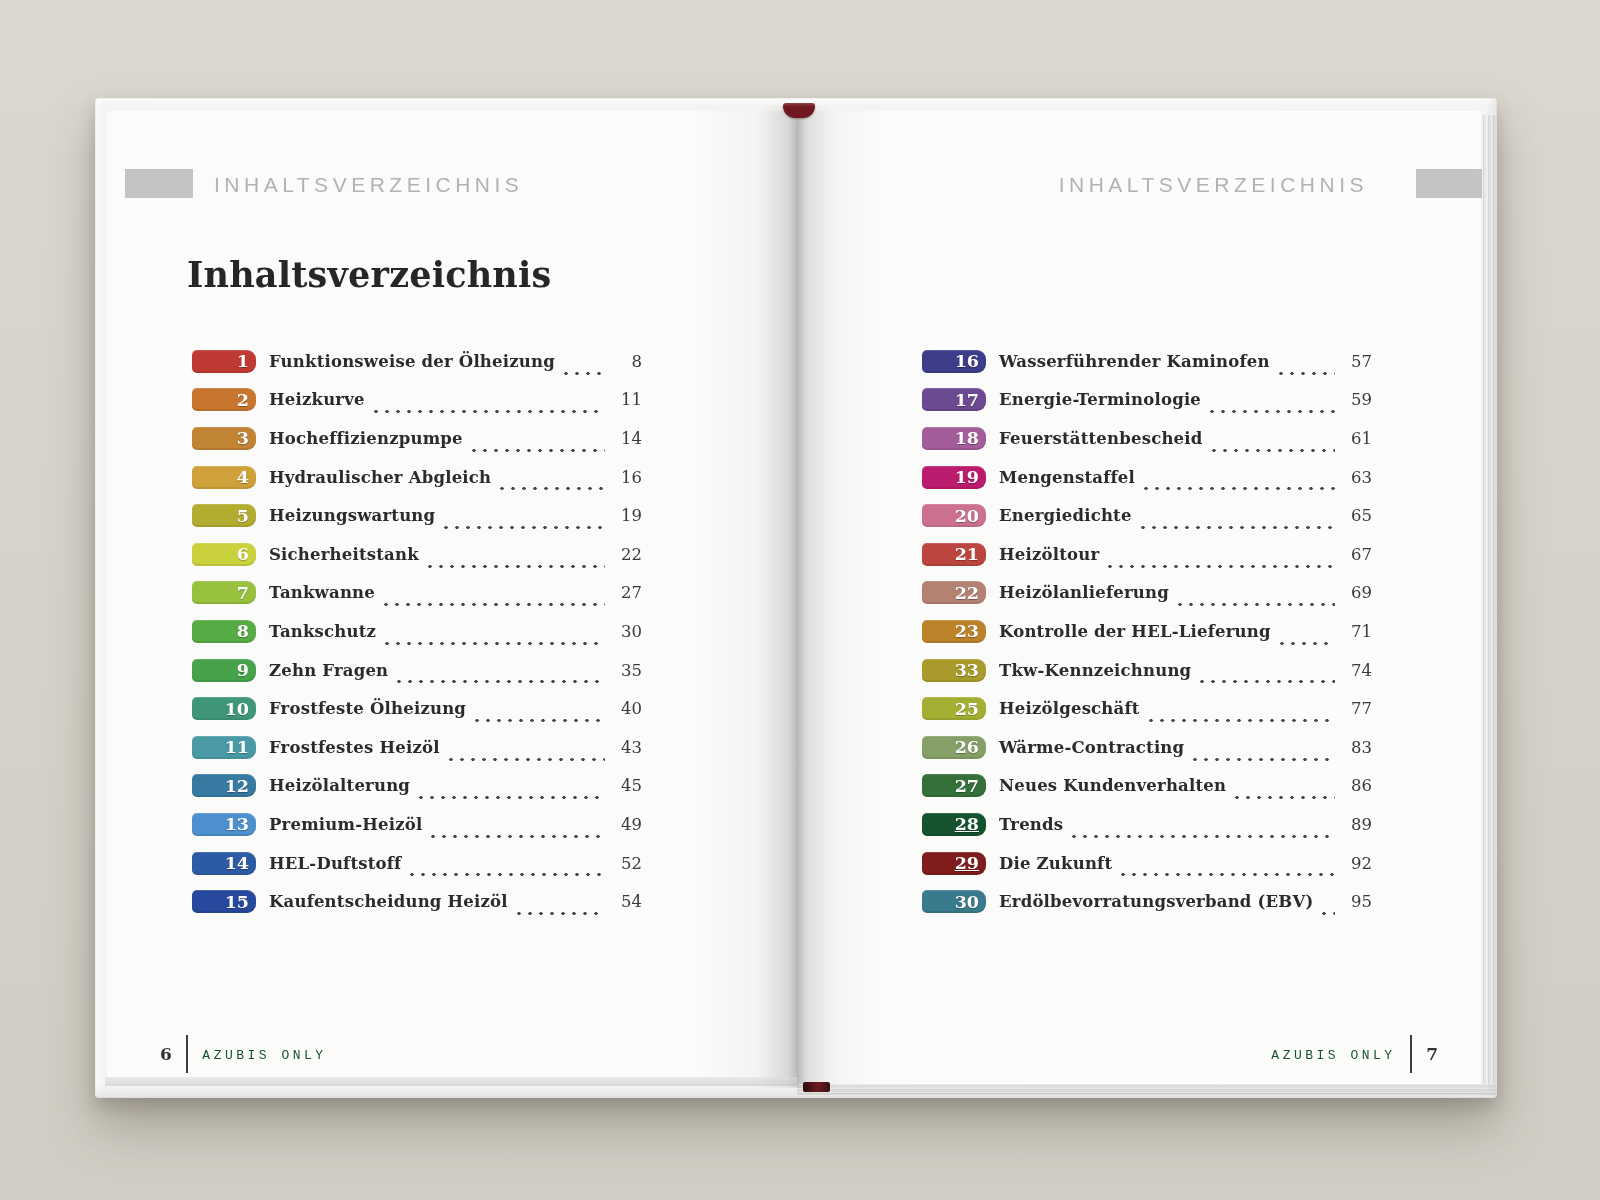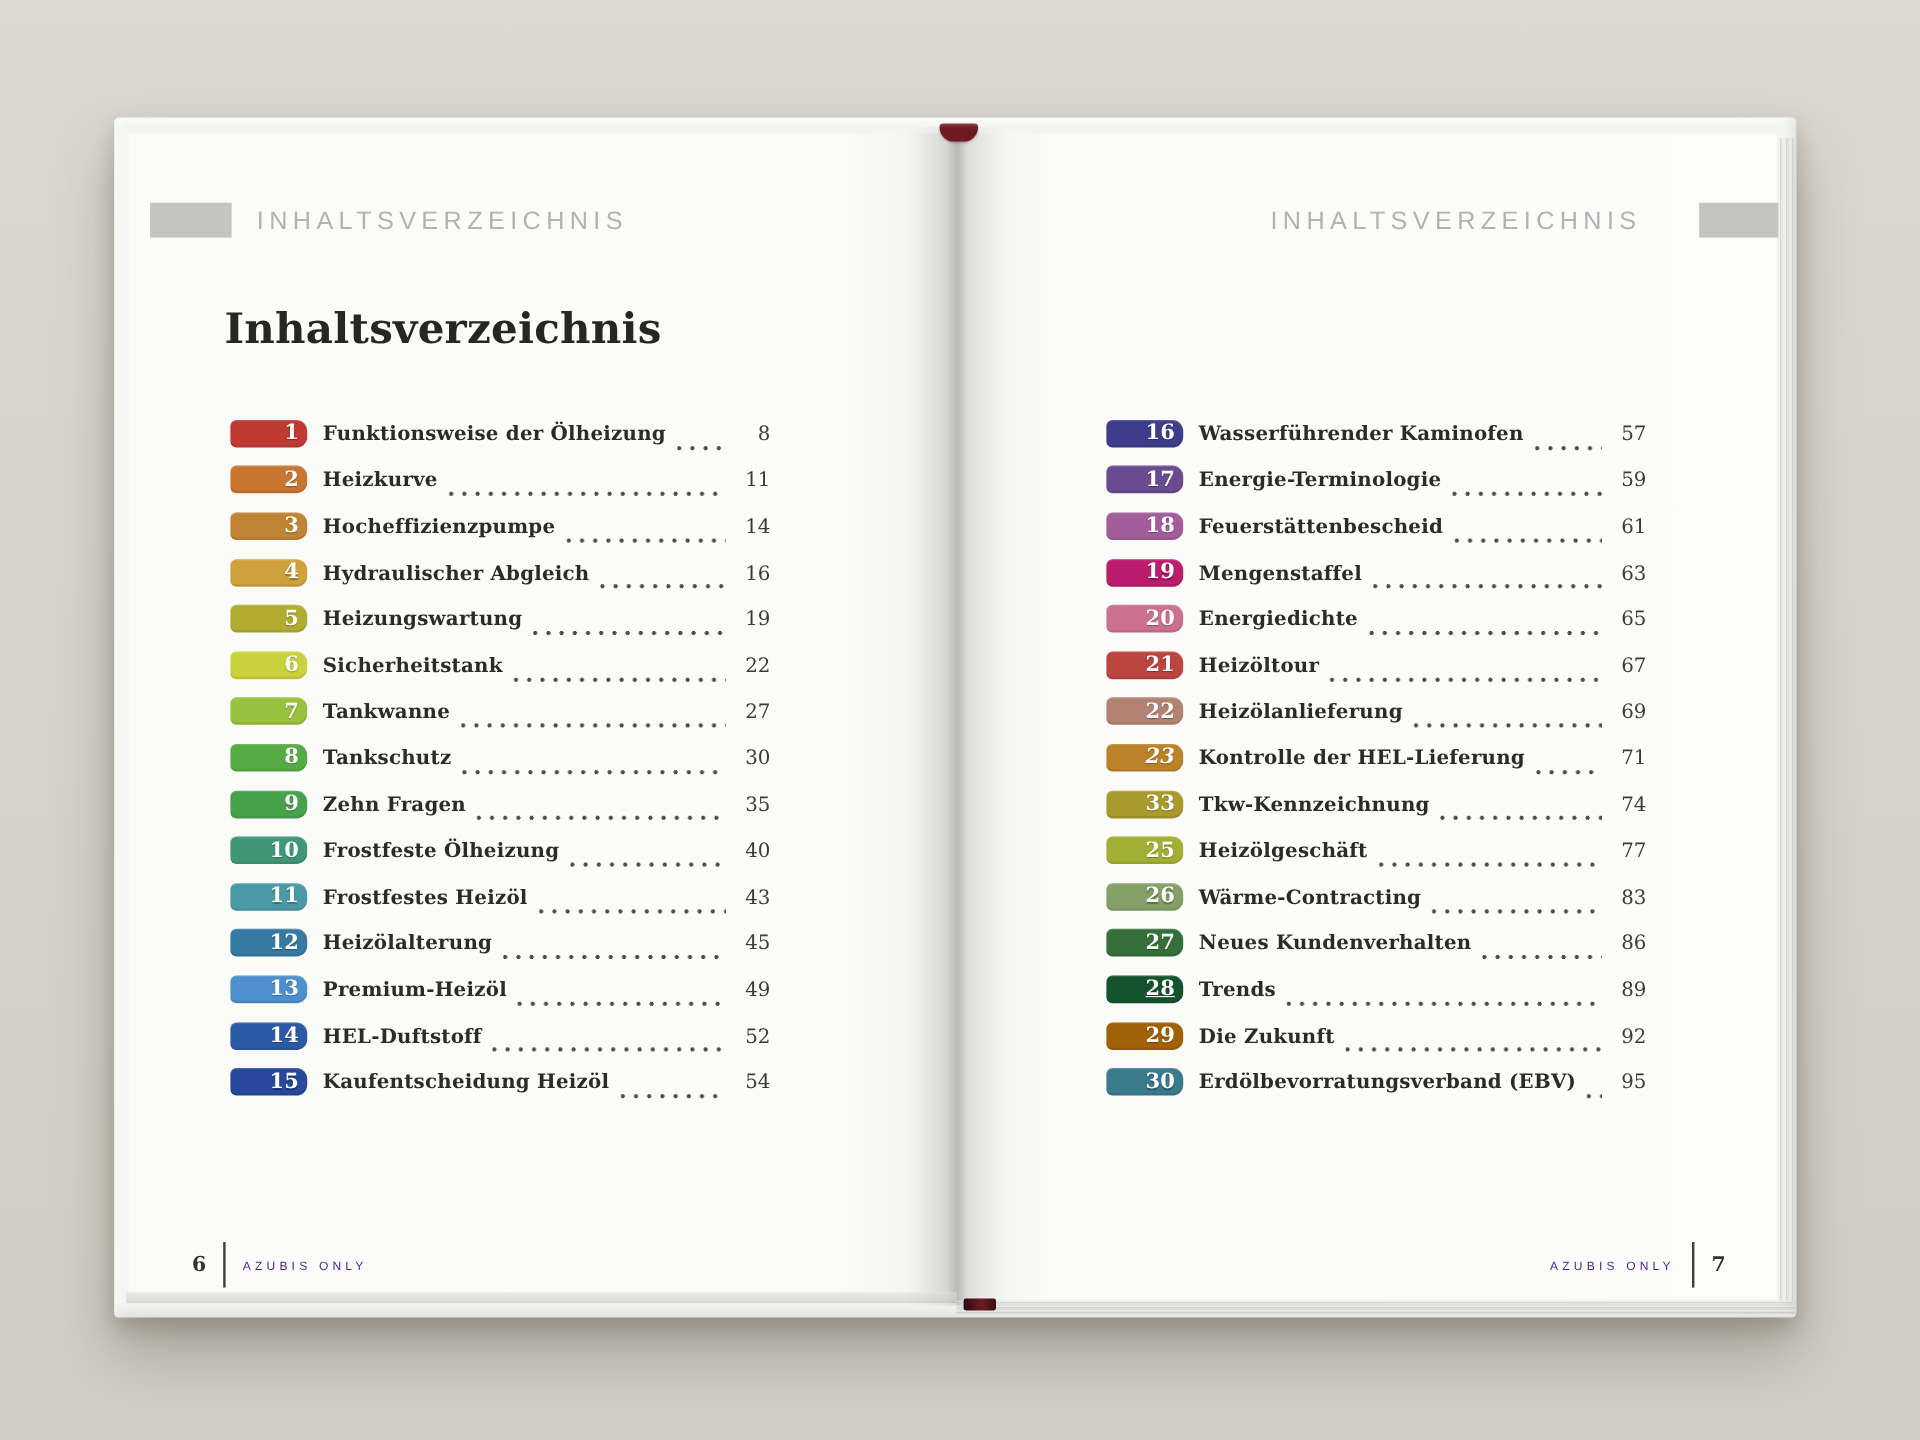--- a/index.html
+++ b/index.html
@@ -111,22 +111,22 @@
 
   
   .footer{position:absolute;top:1032px;height:44px;display:flex;align-items:center;}
   .footer-left{left:160px;}
   .footer-right{right:162px;}
   .folio{
     font-family:"DejaVu Serif",serif;font-weight:bold;font-size:17px;color:#333332;
   }
   .footer-bar{width:2.5px;height:38px;background:#3e3e3d;margin:0 14px;}
   .imprint{
-    font-family:Liberation Sans, sans-serif;font-size:10px;letter-spacing:3.5px;
-    color:#4c1d95;white-space:nowrap;padding-top:2px;
+    font-family:Liberation Mono, monospace;font-size:13px;letter-spacing:3.5px;
+    color:#14532d;white-space:nowrap;padding-top:2px;
   }
 </style>
 </head>
 <body>
 
 <div class="stage">
 
   <div class="book">
     <div class="page page-left"></div>
     <div class="page page-right"></div>
@@ -275,21 +275,21 @@
         <span class="leader"></span>
         <span class="pnum">67</span>
       </div>
       <div class="toc-row">
         <span class="badge" style="background: rgb(180, 130, 114);">22</span>
         <span class="toc-label">Heizölanlieferung</span>
         <span class="leader"></span>
         <span class="pnum">69</span>
       </div>
       <div class="toc-row">
-        <span class="badge" style="background: rgb(188, 130, 41); font-style: italic;">23</span>
+        <span class="badge" style="background: rgb(188, 130, 41);">23</span>
         <span class="toc-label">Kontrolle der HEL-Lieferung</span>
         <span class="leader"></span>
         <span class="pnum">71</span>
       </div>
       <div class="toc-row">
         <span class="badge" style="background: rgb(169, 155, 43);">33</span>
         <span class="toc-label">Tkw-Kennzeichnung</span>
         <span class="leader"></span>
         <span class="pnum">74</span>
       </div>
@@ -311,21 +311,21 @@
         <span class="leader"></span>
         <span class="pnum">86</span>
       </div>
       <div class="toc-row">
         <span class="badge" style="background: #14532d; text-decoration: underline;">28</span>
         <span class="toc-label">Trends</span>
         <span class="leader"></span>
         <span class="pnum">89</span>
       </div>
       <div class="toc-row">
-        <span class="badge" style="background: #a16207;">29</span>
+        <span class="badge" style="background: #7f1d1d; text-decoration: underline;">29</span>
         <span class="toc-label">Die Zukunft</span>
         <span class="leader"></span>
         <span class="pnum">92</span>
       </div>
       <div class="toc-row">
         <span class="badge" style="background: rgb(58, 122, 141);">30</span>
         <span class="toc-label">Erdölbevorratungsverband (EBV)</span>
         <span class="leader"></span>
         <span class="pnum">95</span>
       </div>

